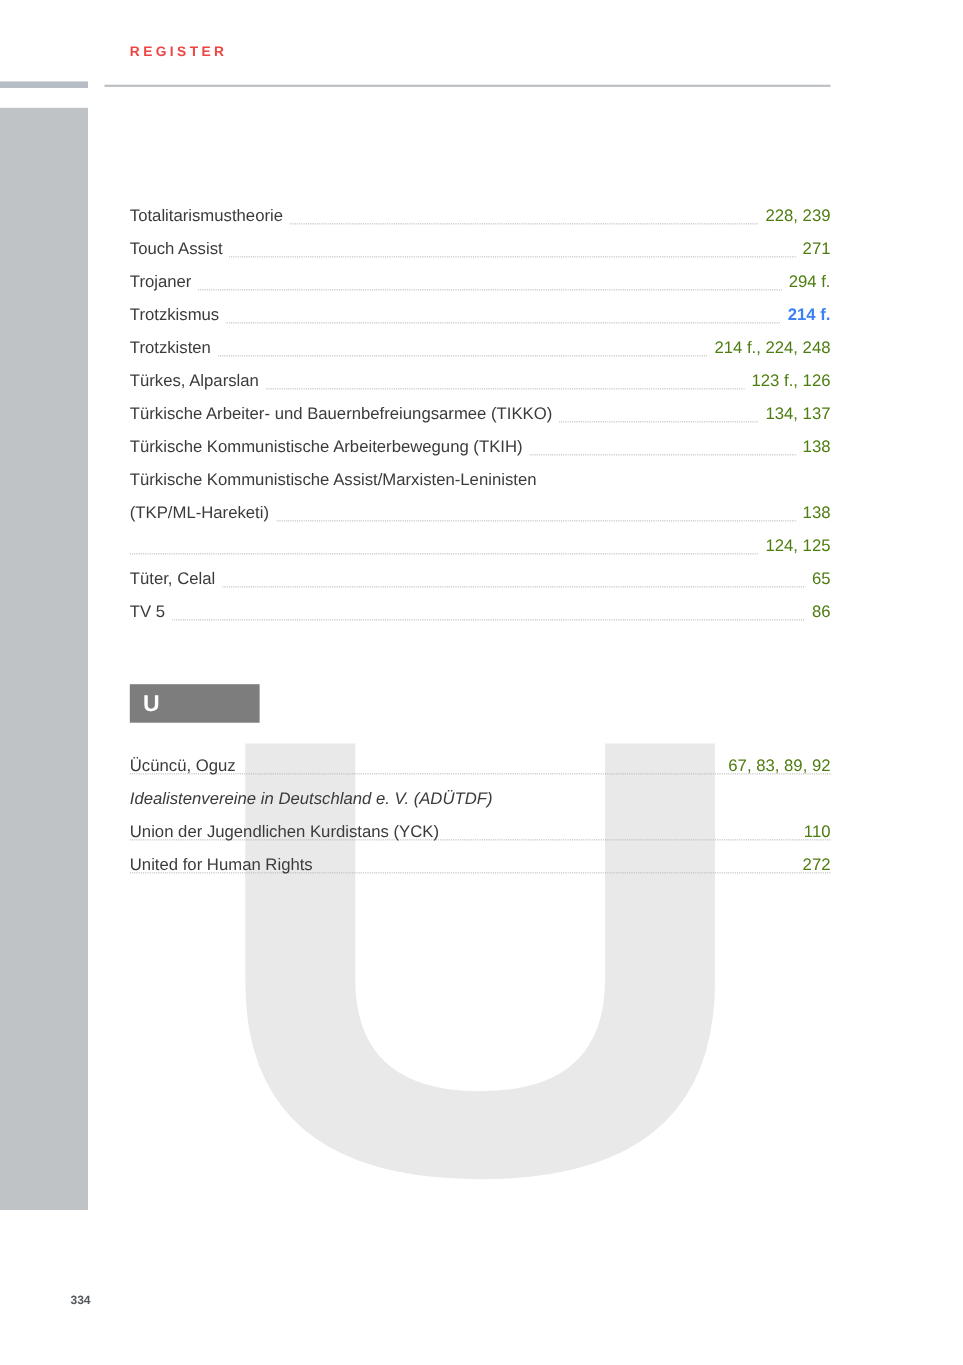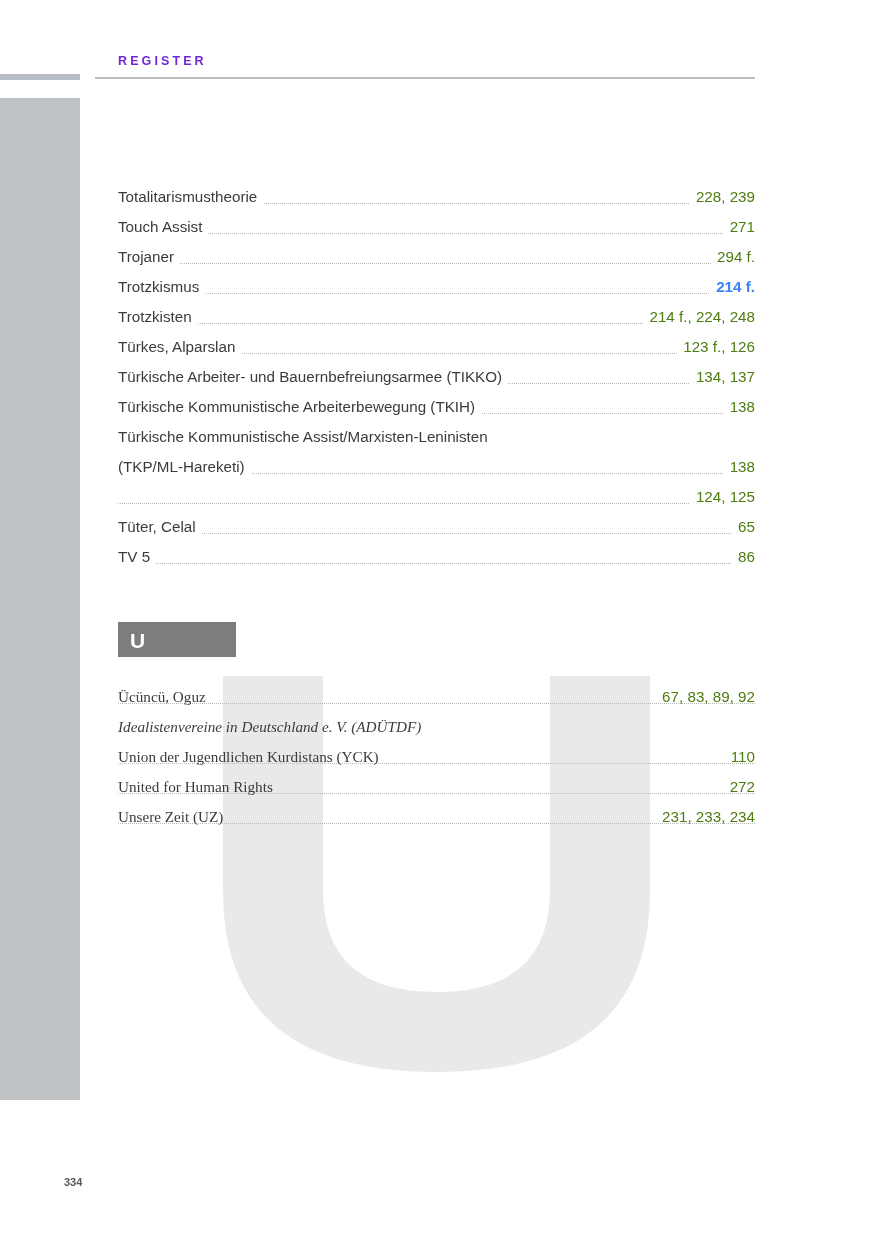--- a/index.html
+++ b/index.html
@@ -31,25 +31,25 @@
     top: 98px;
     width: 80px;
     height: 1002px;
     background: #bfc3c6;
   }
 
   
   .running-head {
     position: absolute;
     left: 118px;
-    top: 54px;
+    top: 40px;
     font-size: 12.5px;
     font-weight: bold;
     letter-spacing: 3.1px;
-    color: #6d28d9;
+    color: #ef4444;
   }
   .head-rule {
     position: absolute;
     left: 95px;
     top: 77px;
     width: 660px;
     height: 2px;
     background: #bcbfc2;
   }
 
@@ -146,21 +146,21 @@
     position: absolute;
     left: 118px;
     top: 682px;
     width: 637px;
     z-index: 1;
   }
   .index-body-2 .entry .label-wrap,
   .index-body-2 .entry .pages {
     background: transparent;
   }
-  .index-body-2 .entry .label-wrap { padding-right: 6px; font-family: Liberation Serif, serif; }
+  .index-body-2 .entry .label-wrap { padding-right: 6px; }
 
   
   .folio {
     position: absolute;
     left: 64px;
     top: 1176px;
     font-size: 11px;
     font-weight: bold;
     color: #55595c;
   }
@@ -282,21 +282,16 @@
     <span class="label-wrap">Union der Jugendlichen Kurdistans (YCK)</span>
     <span class="pages">110</span>
   </div>
 
   <div class="entry">
     <span class="leader"></span>
     <span class="label-wrap">United for Human Rights</span>
     <span class="pages">272</span>
   </div>
 
-  <div class="entry">
-    <span class="leader"></span>
-    <span class="label-wrap">Unsere Zeit (UZ)</span>
-    <span class="pages">231, 233, 234</span>
-  </div>
 
 </div>
 
 <div class="folio">334</div>
 
 </body></html>

